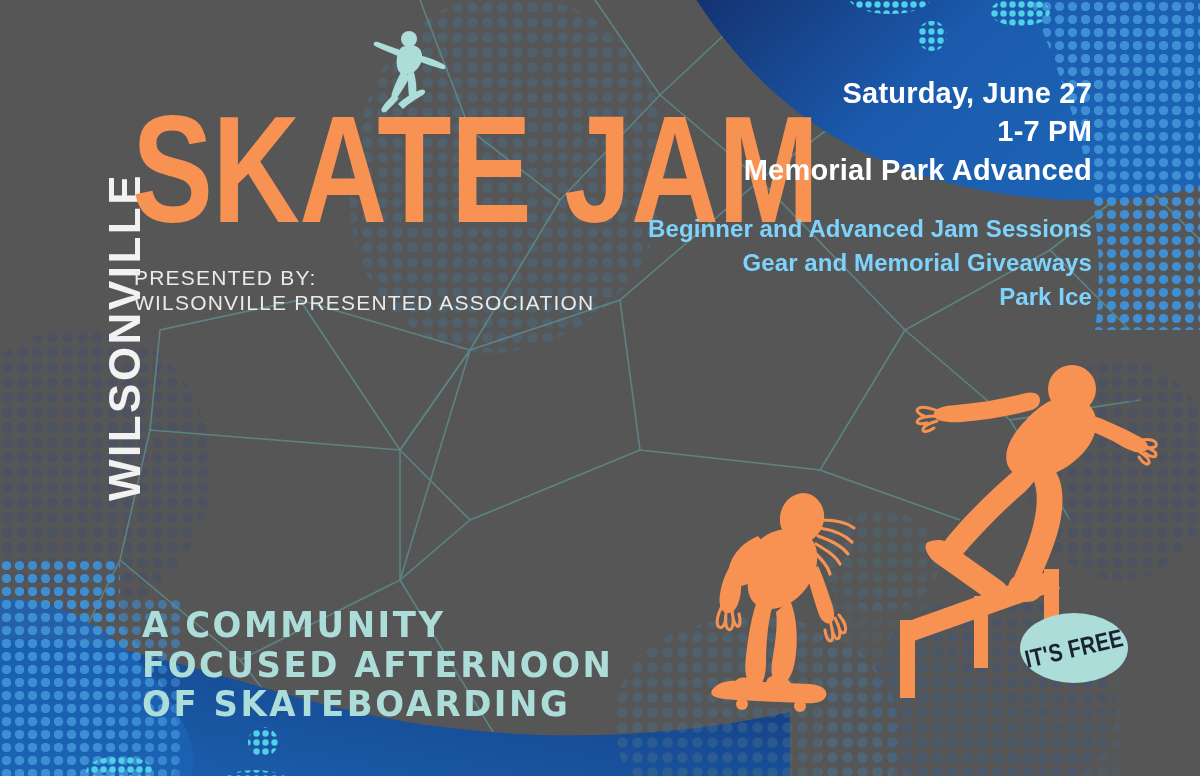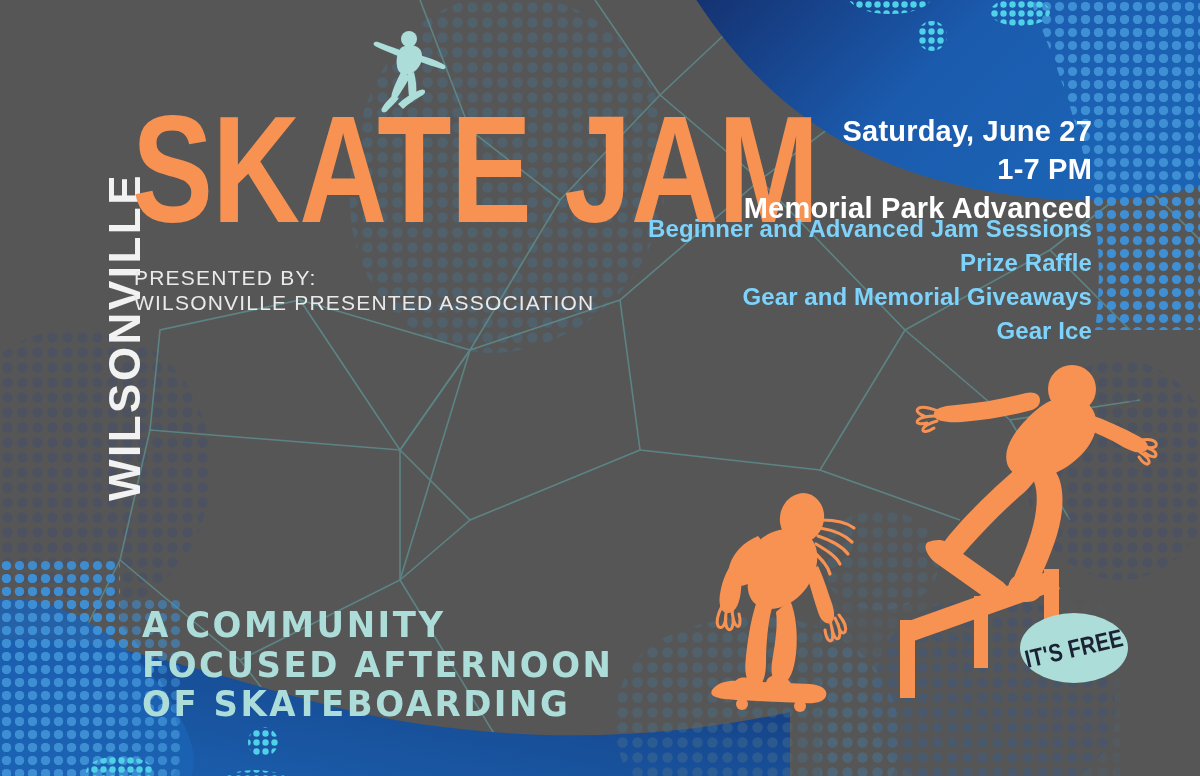--- a/index.html
+++ b/index.html
@@ -54,21 +54,20 @@
     letter-spacing:1.2px;
     font-weight:400;
     white-space:nowrap;
   }
 
   .info{
     position:absolute;
     right:108px; top:74px;
     text-align:right;
     white-space:nowrap;
-    margin-top:38px;
   }
   .info .line{
     color:#ffffff;
     font-weight:bold;
     font-size:29px;
     line-height:1.32;
     letter-spacing:0.2px;
   }
   .features{
     position:absolute;
@@ -416,23 +415,22 @@
   </div>
 
   <div class="info">
     <div class="line">Saturday, June 27</div>
     <div class="line">1-7 PM</div>
     <div class="line">Memorial Park Advanced</div>
   </div>
 
   <div class="features">
     <div class="line">Beginner and Advanced Jam Sessions</div>
-    <div class="line">Prize Raffle</div>
     <div class="line">Gear and Memorial Giveaways</div>
-    <div class="line">Gear Ice</div>
+    <div class="line">Park Ice</div>
   </div>
 
   <div class="tagline">
     <div>A COMMUNITY</div>
     <div>FOCUSED AFTERNOON</div>
     <div>OF SKATEBOARDING</div>
   </div>
 
   <div class="free-badge">
     <span>IT'S FREE</span>

